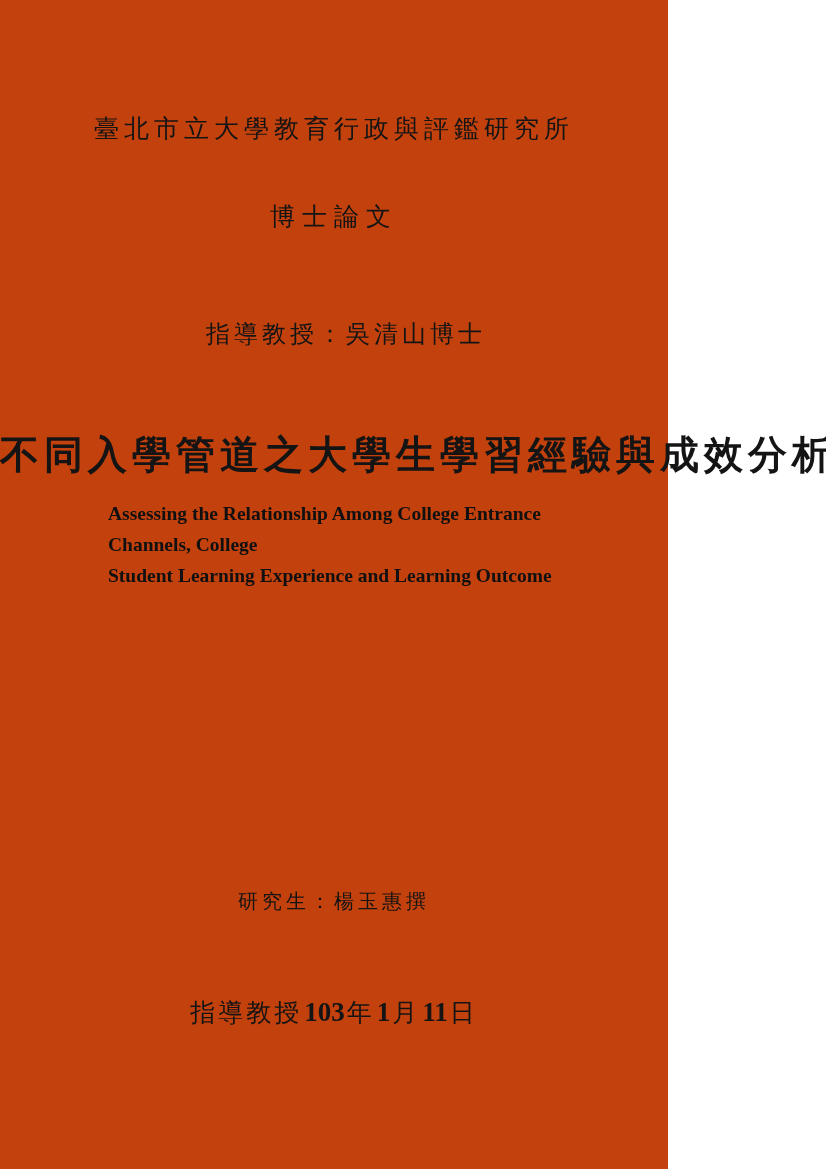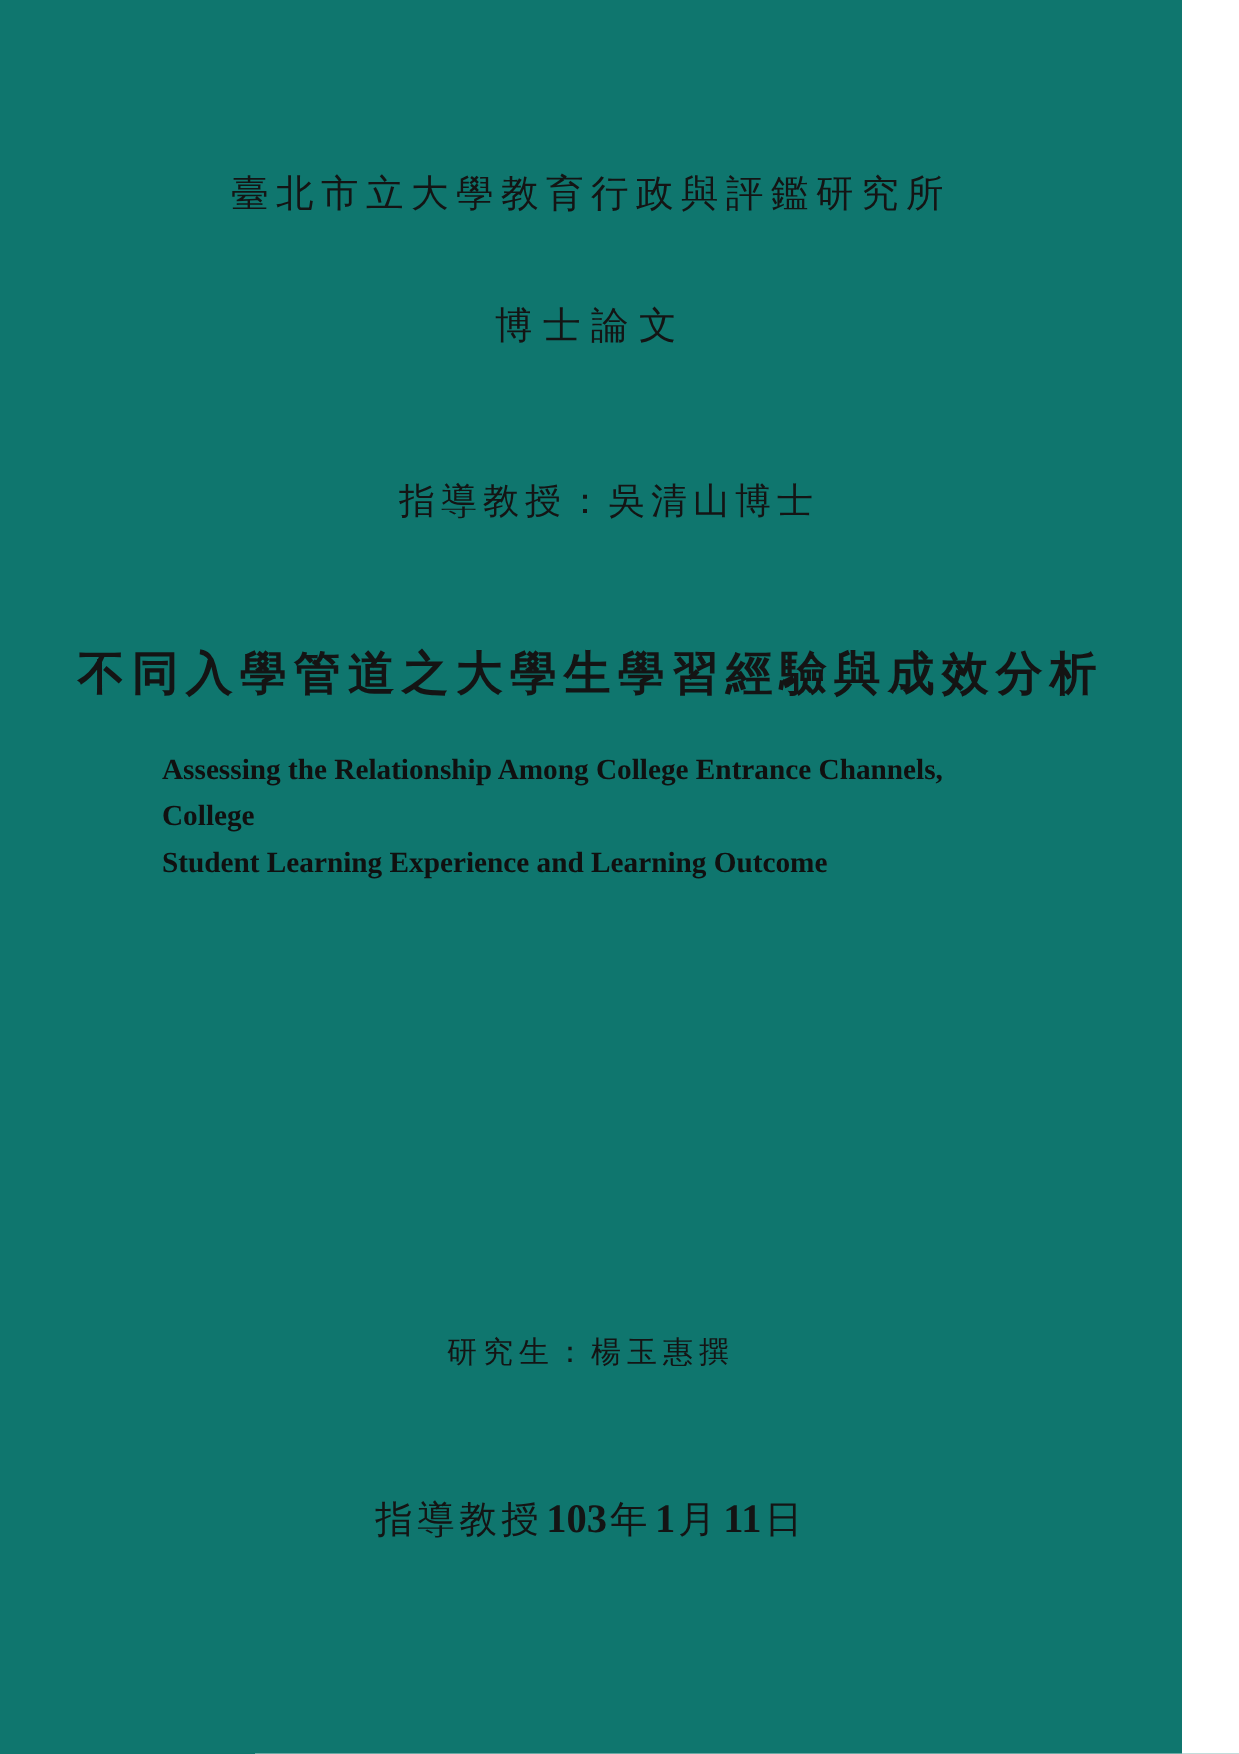--- a/index.html
+++ b/index.html
@@ -10,23 +10,23 @@
   body {
     width: 826px;
     height: 1169px;
     font-family: "Liberation Serif", serif;
     color: #1a1a1a;
     overflow: hidden;
   }
 
   .page {
     position: relative;
-    width: 788px;
+    width: 668px;
     height: 1169px;
-    background: #0f766e;
+    background: #c2410c;
     box-sizing: border-box;
   }
 
   
   .cjk {
     font-family: "DejaVu Sans", sans-serif;
     font-weight: 500;
     color: #141414;
     text-align: center;
     white-space: nowrap;
@@ -51,21 +51,21 @@
     margin-top: 30px;
   }
   .advisor {
     top: 318px;
     font-size: 24px;
     letter-spacing: 4px;
     margin-left: 12px;
   }
   .title-cjk {
     top: 428px;
-    font-size: 31px;
+    font-size: 39px;
     letter-spacing: 5px;
     font-weight: 600;
   }
 
   .title-en {
     position: absolute;
     left: 108px;
     right: 108px;
     top: 498px;
     text-align: left;

